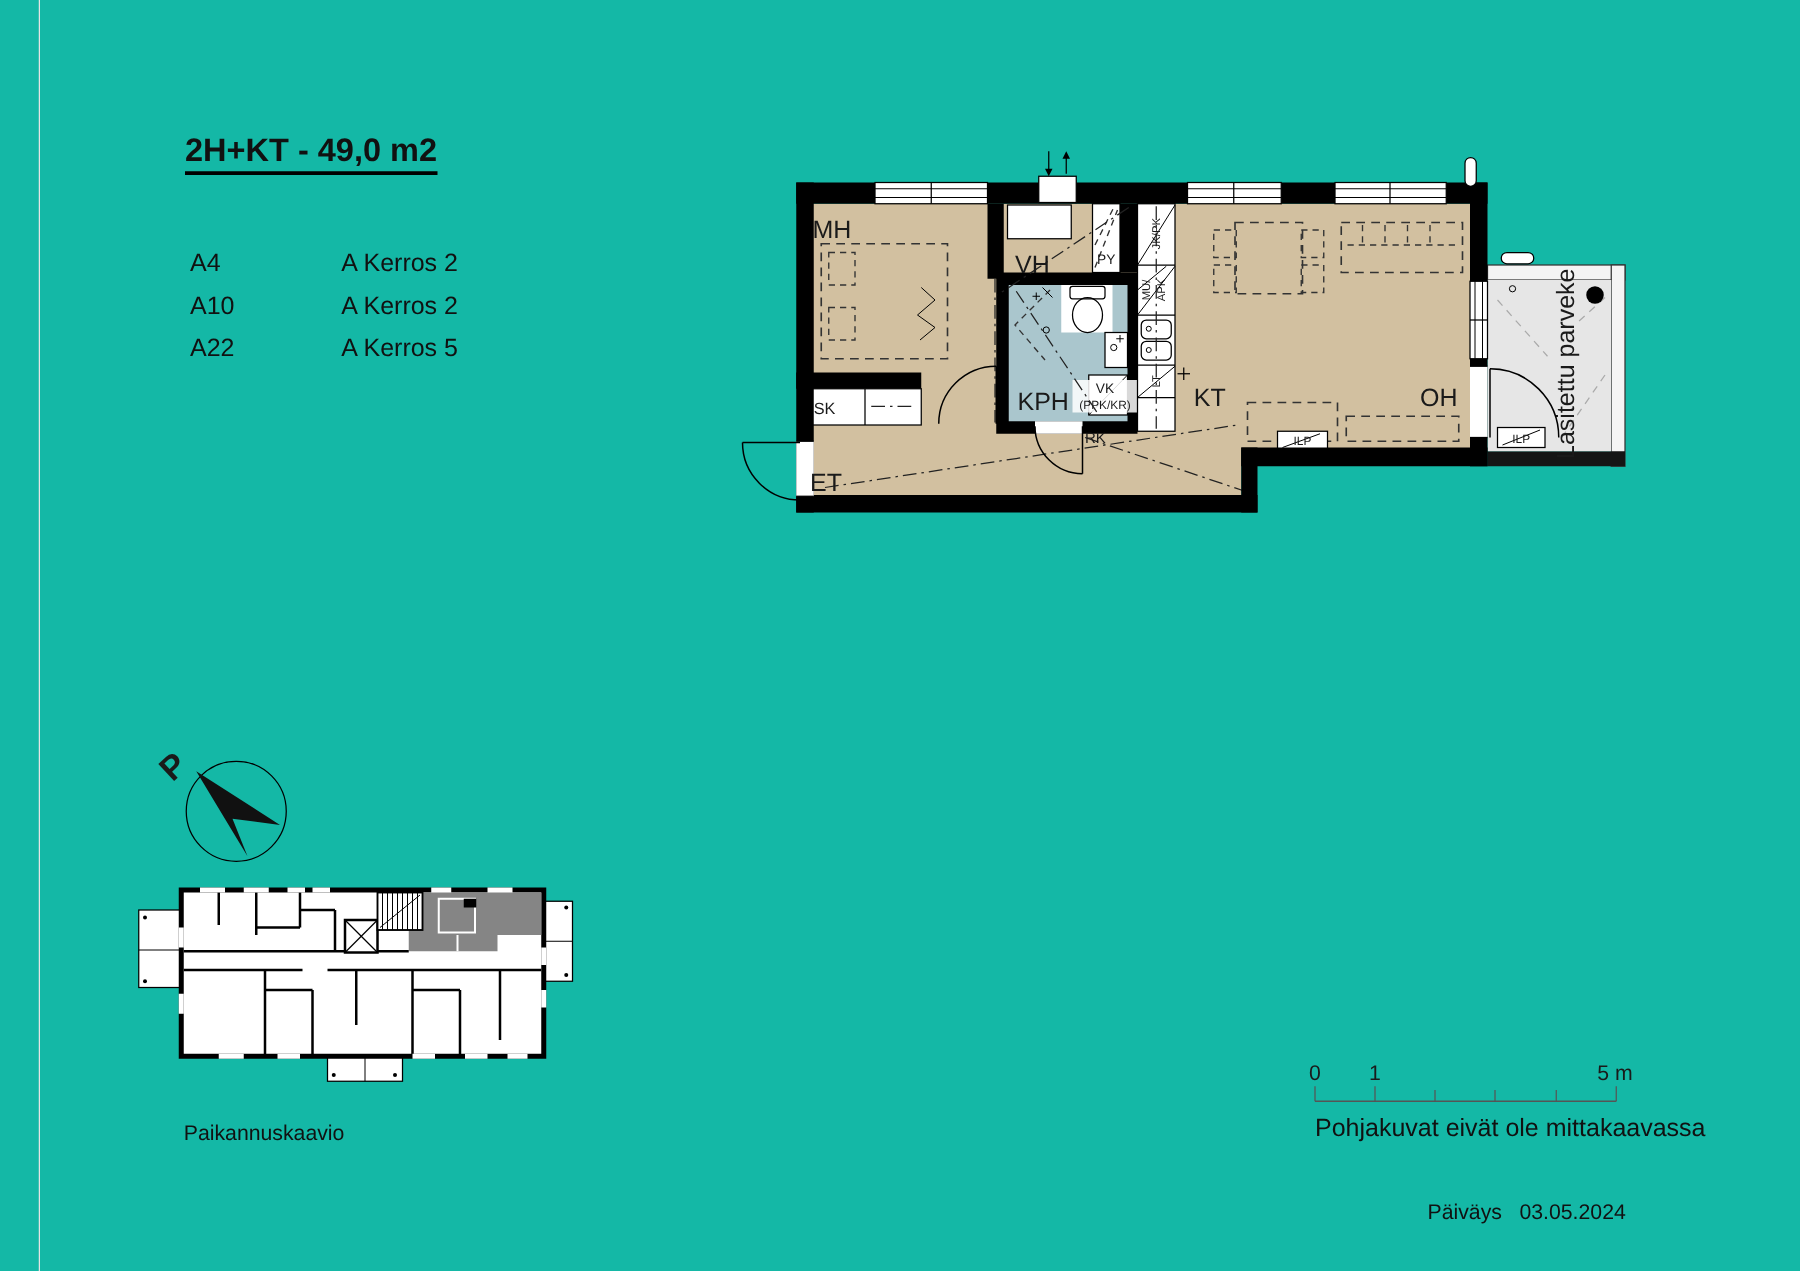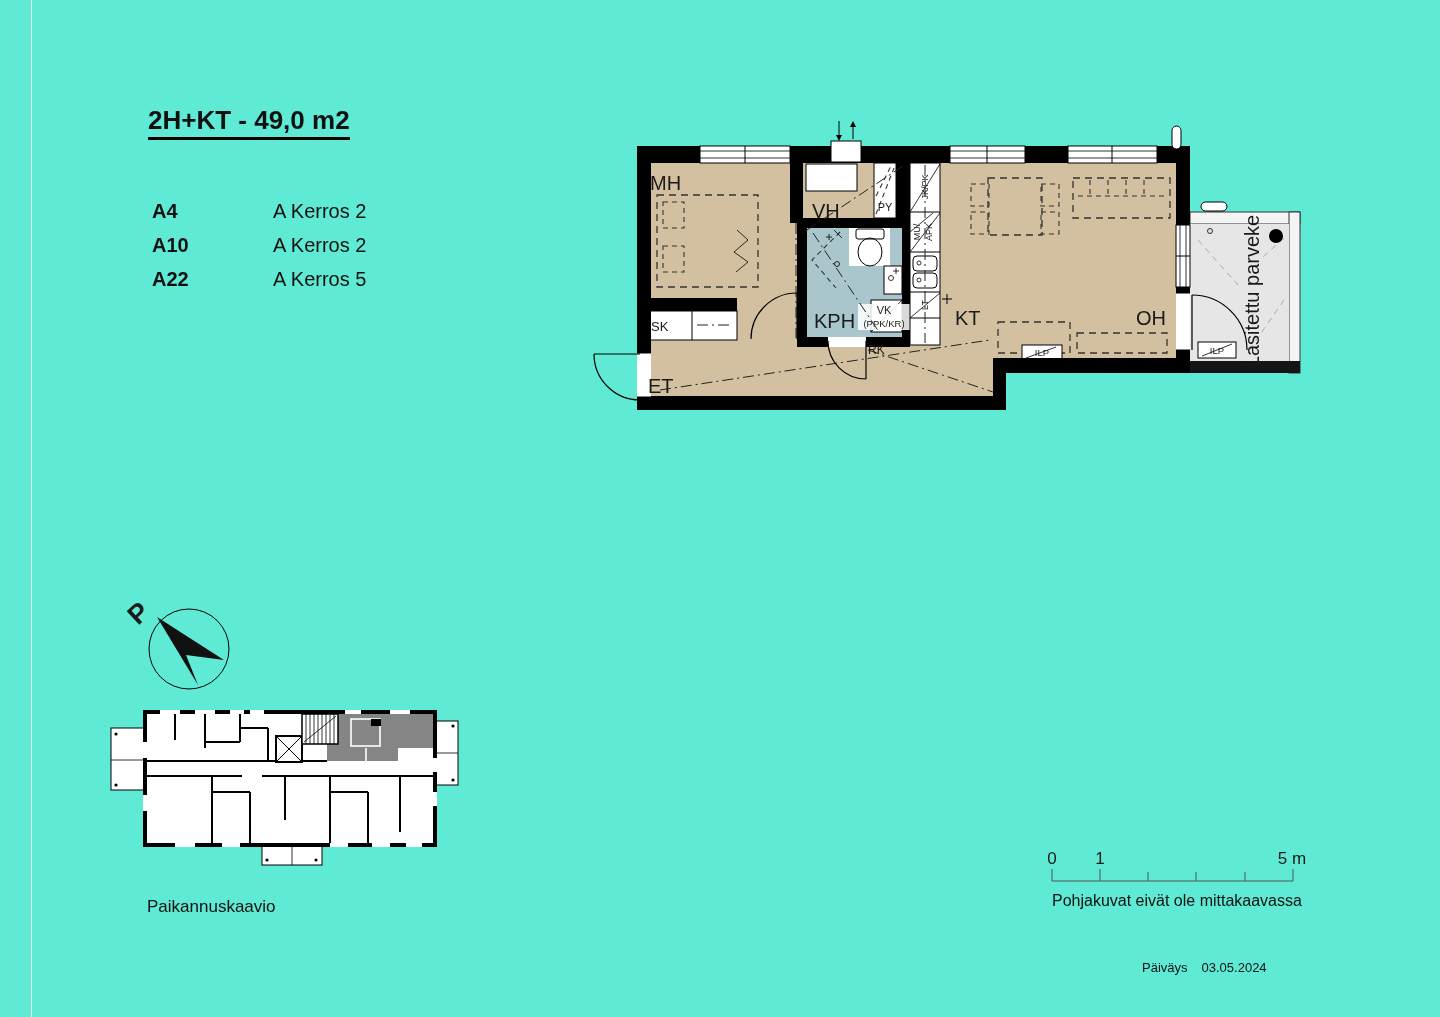--- a/index.html
+++ b/index.html
@@ -1,26 +1,26 @@
 <!DOCTYPE html>
 <html style="--floor: #d2c0a0; --wet_room: #aac6cd; --balcony_floor: #e6e6e6; --wall: #000000; --location_highlight: #858585;"><head>
 <meta charset="utf-8">
 <style>
   html,body{margin:0;padding:0;background:#fff;}
-  #page{position:relative;width:1440px;height:1017px;background:#5eead4;overflow:hidden;
+  #page{position:relative;width:1440px;height:1017px;background:#14b8a6;overflow:hidden;
         font-family:"Liberation Sans", sans-serif;color:#111;}
   .edge-line{position:absolute;left:31px;top:0;width:1px;height:1017px;background:#e4e4e4;}
   #title{position:absolute;left:148px;top:105px;font-size:26px;font-weight:bold;
          border-bottom:3px solid #000;padding-bottom:1px;display:inline-block;}
   #apt-list{position:absolute;left:152px;top:194px;font-size:20px;}
   .apt-row{display:flex;height:34px;align-items:center;}
-  .apt-code{width:121px;font-weight:bold;}
+  .apt-code{width:121px;font-weight:normal;}
   .caption{position:absolute;left:147px;top:897px;font-size:17px;text-align:right;}
-  .scale-note{position:absolute;left:1052px;top:892px;font-size:16px;}
-  #footer-date{position:absolute;left:1142px;top:960px;font-size:13px;}
+  .scale-note{position:absolute;left:1052px;top:892px;font-size:20px;}
+  #footer-date{position:absolute;left:1142px;top:960px;font-size:17px;}
   #footer-date span{margin-right:14px;}
   svg{position:absolute;overflow:visible;}
   svg text{font-family:"Liberation Sans", sans-serif;fill:#1a1a1a;}
   .wall{fill:var(--wall,#000);}
   .floor-fill{fill:var(--floor,#d2c0a0);}
   .wet-fill{fill:var(--wet_room,#aac6cd);}
   .balc-fill{fill:var(--balcony_floor,#e6e6e6);}
   .hl-fill{fill:var(--location_highlight,#858585);}
   .wb{fill:#fff;stroke:#000;stroke-width:1;}
   .tl{stroke:#000;stroke-width:1;fill:none;}

